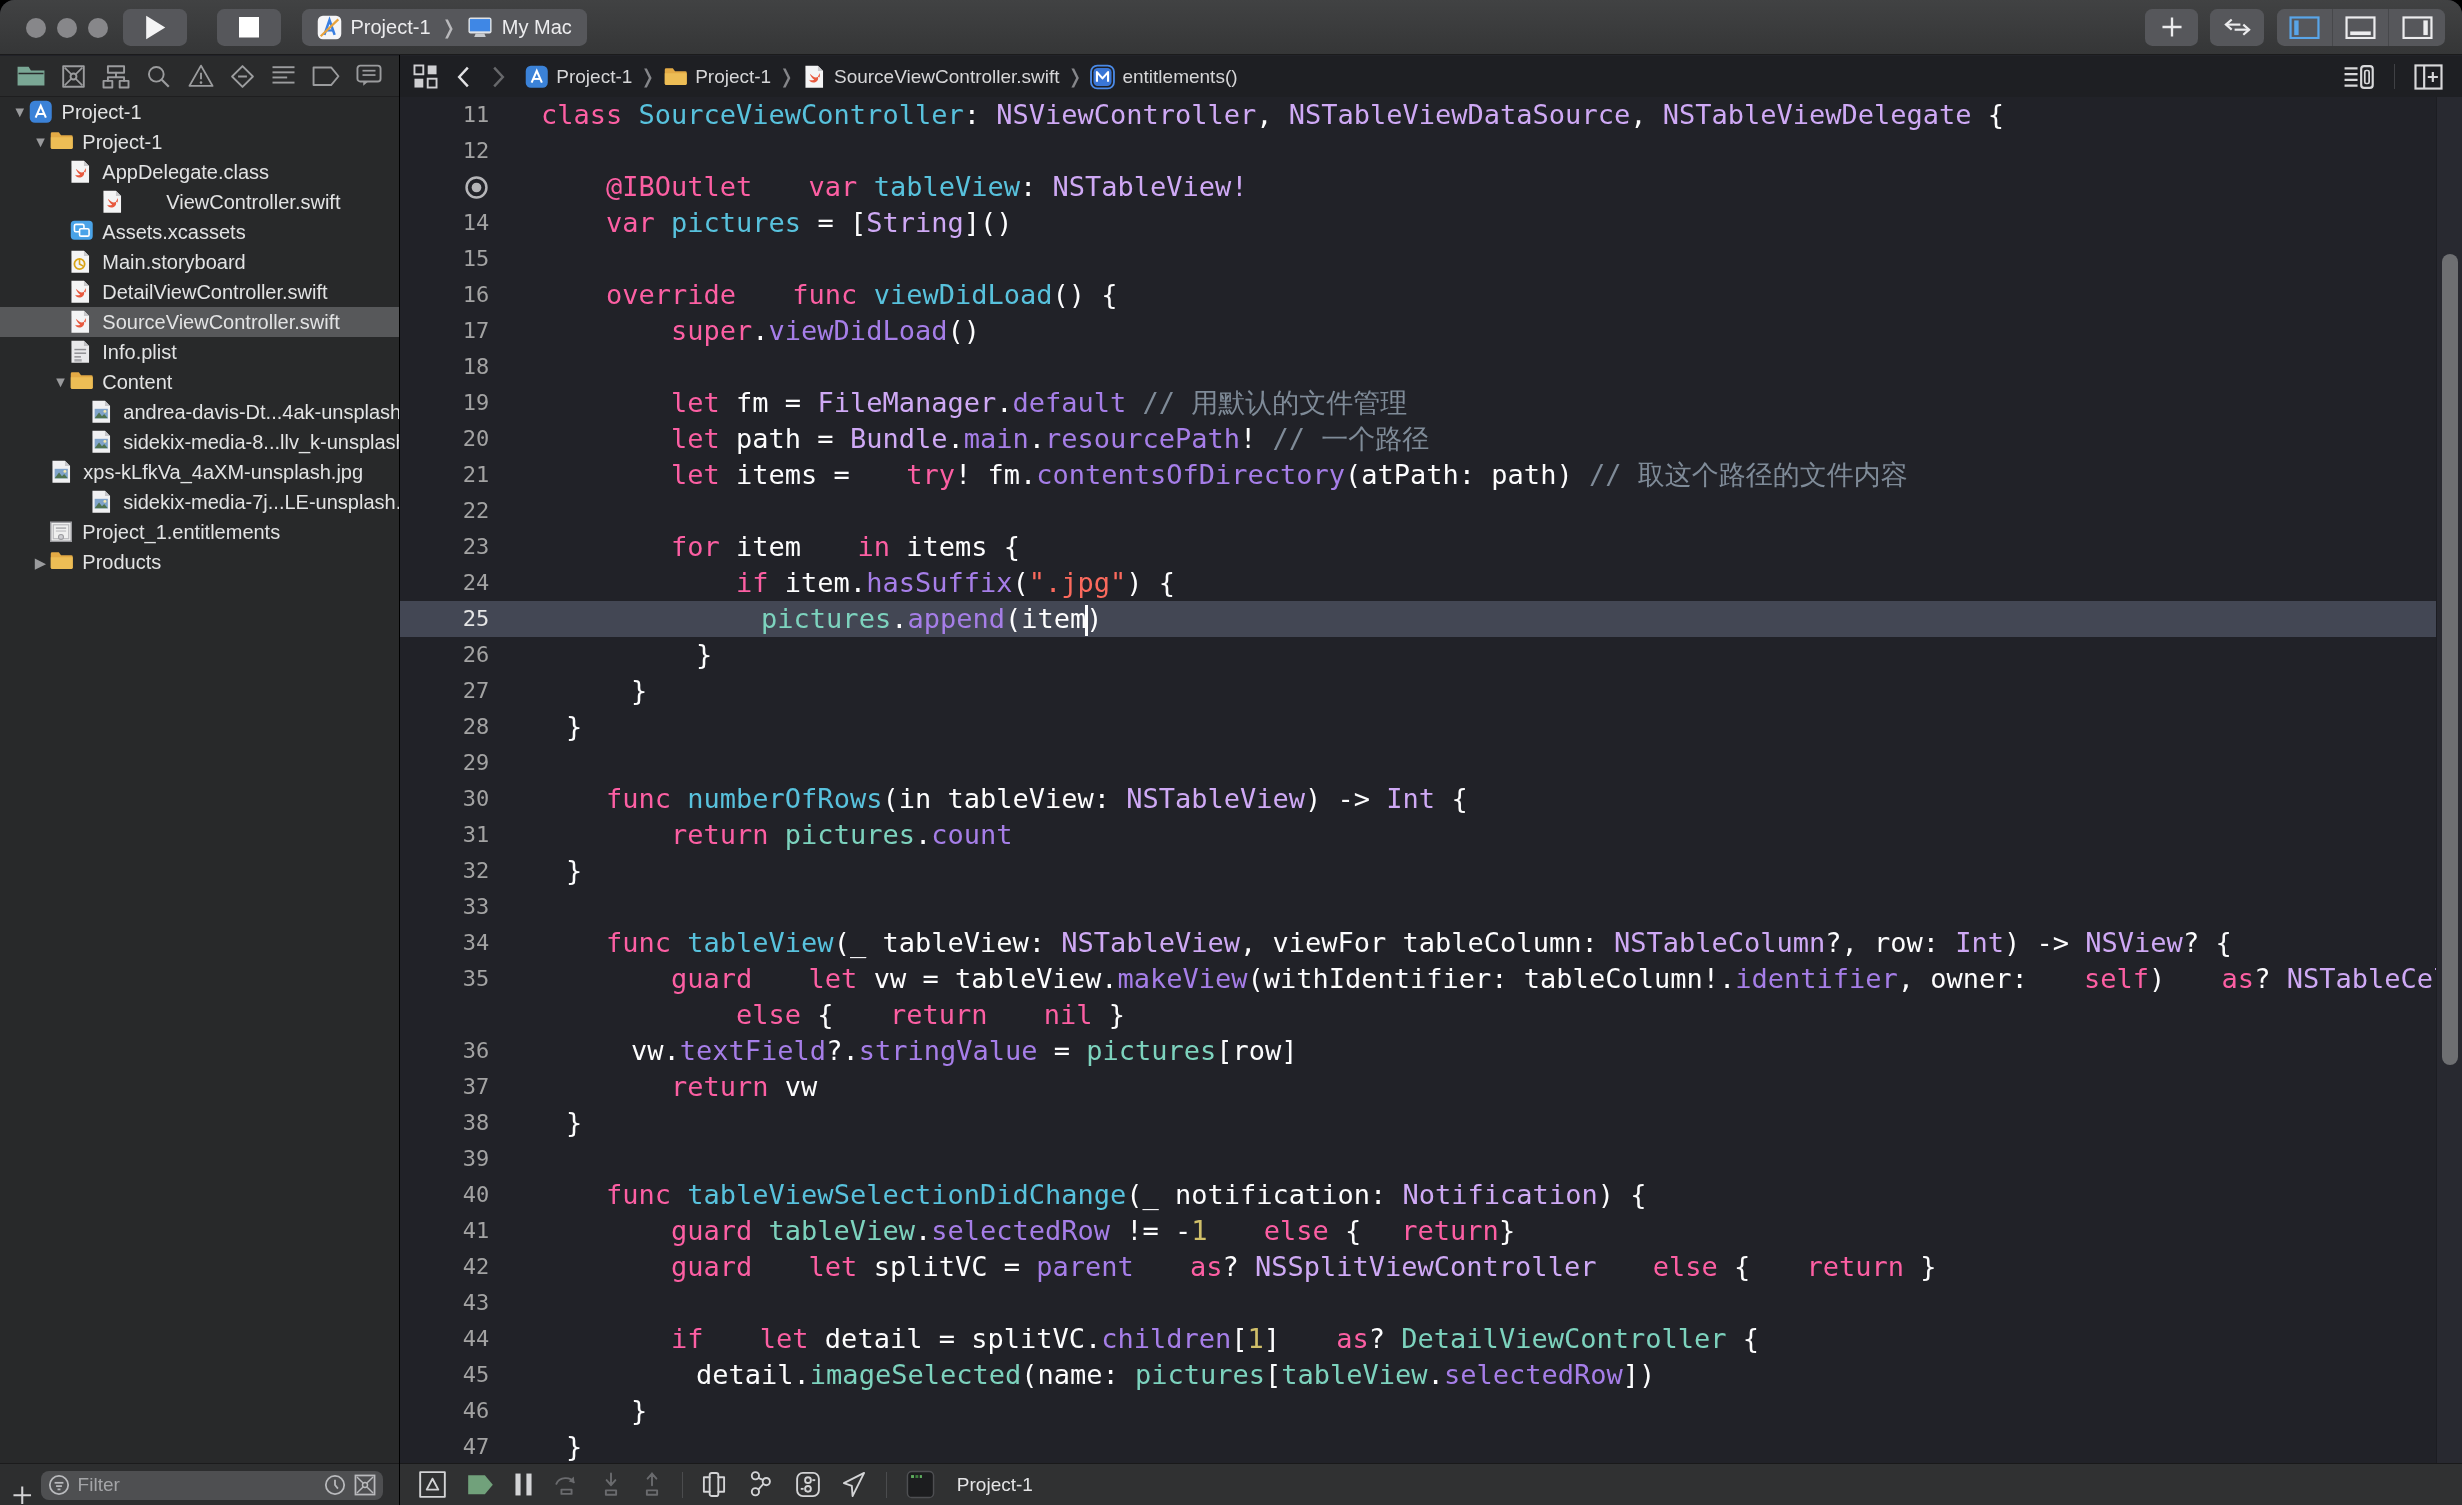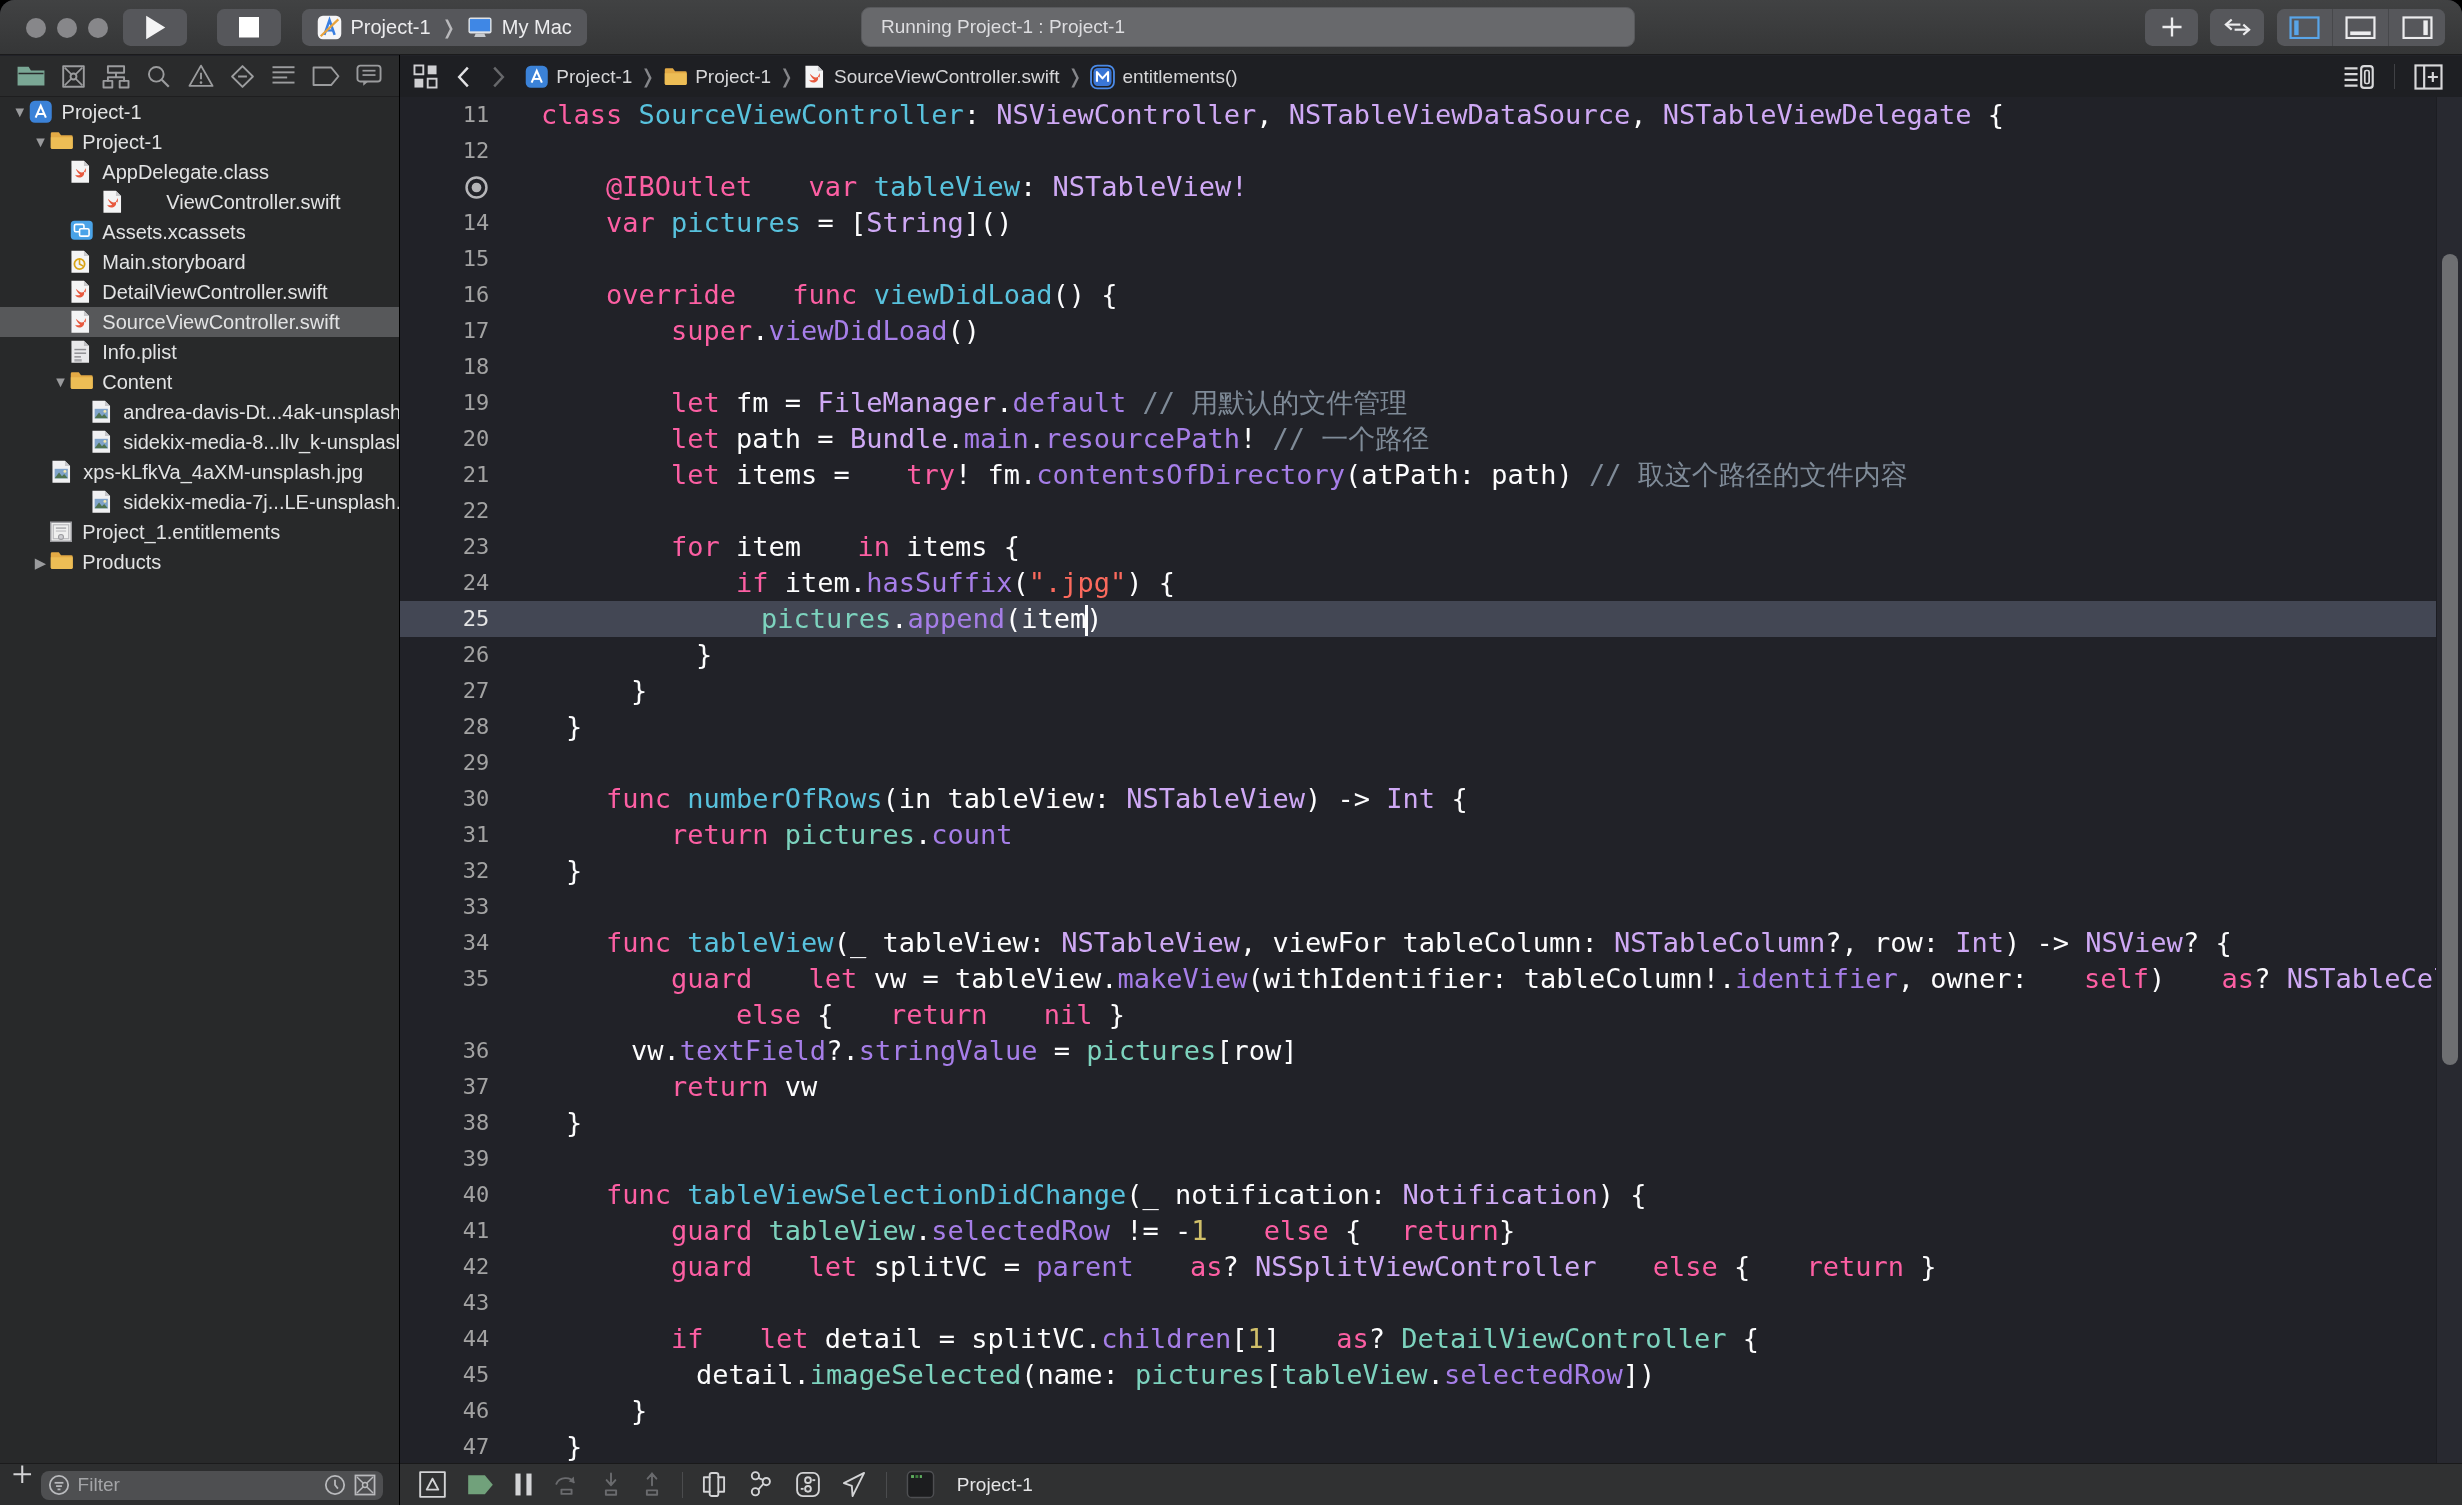--- a/index.html
+++ b/index.html
@@ -31,21 +31,21 @@
     display:flex;align-items:center;font-size:19px;color:#d6d6d8;}
   .jumpbar .chev{color:#85868a;margin:0 7.3px;font-size:19px;}
   .crumb{display:flex;align-items:center;gap:7.3px;}
   
   .navigator{position:absolute;left:0;top:97px;width:399px;height:1366px;background:#28292a;overflow:hidden;}
   .tree-row{position:relative;height:30px;display:flex;align-items:center;font-size:20px;color:#e2e3e4;white-space:nowrap;}
   .tree-row.sel{background:#57585a;}
   .disc{width:19px;display:inline-flex;justify-content:center;color:#9a9b9d;font-size:14.7px;flex:none;}
   .ticon{width:23.5px;height:23.5px;flex:none;margin-right:8.8px;display:inline-flex;}
   .navbottom{position:absolute;left:0;top:1463px;width:399px;height:42px;background:#2d2e2f;
-    border-top:0.7px solid #1b1b1c;display:flex;align-items:flex-start;}
+    border-top:0.7px solid #1b1b1c;display:flex;align-items:flex-end;}
   .filterfield{position:absolute;left:41px;top:6.6px;width:342px;height:29px;background:#4e4f51;
     border-radius:8px;display:flex;align-items:center;padding:0 7.3px;gap:7.3px;}
   .filterfield .ph{color:#a4a5a8;font-size:19px;flex:1;}
   
   .editor{position:absolute;left:400px;top:97px;width:2062px;height:1366px;background:#212228;overflow:hidden;}
   .vdivider{position:absolute;left:399px;top:55px;width:0.7px;height:1450px;background:#000;}
   .code{position:absolute;left:0;top:0;width:100%;font-family:"DejaVu Sans Mono","Liberation Mono",monospace;
     font-size:27px;line-height:36px;white-space:pre;}
   .crow{position:relative;height:36px;display:flex;align-items:center;}
   .crow.cur{background:#434754;}
@@ -103,23 +103,20 @@
       <span>Project-1</span>
       <span class="sep">❭</span>
       <svg width="26" height="22" viewBox="0 0 36 30">
         <rect x="2" y="2" width="32" height="22" rx="3" fill="#dfe2e6"></rect>
         <rect x="4" y="4" width="28" height="17" fill="#3f87e5"></rect>
         <path d="M12 24 L24 24 L26 29 L10 29 Z" fill="#c7cace"></path>
       </svg>
       <span>My Mac</span>
     </div>
 
-    <div class="status-pill">
-      <span>Running Project-1 : Project-1</span>
-    </div>
 
     <div class="tb-btn" style="left:2145px;width:53px">
       <svg width="22" height="22" viewBox="0 0 30 30">
           <path d="M15 2 V28 M2 15 H28" stroke="#ececee" stroke-width="3.2"></path>
         </svg>
     </div>
     <div class="tb-btn" style="left:2210px;width:54px">
       <svg width="29" height="19" viewBox="0 0 40 26">
         <path d="M12 2 L4 9 L12 16" stroke="#ececee" stroke-width="3" fill="none"></path>
         <line x1="4" y1="9" x2="24" y2="9" stroke="#ececee" stroke-width="3"></line>

